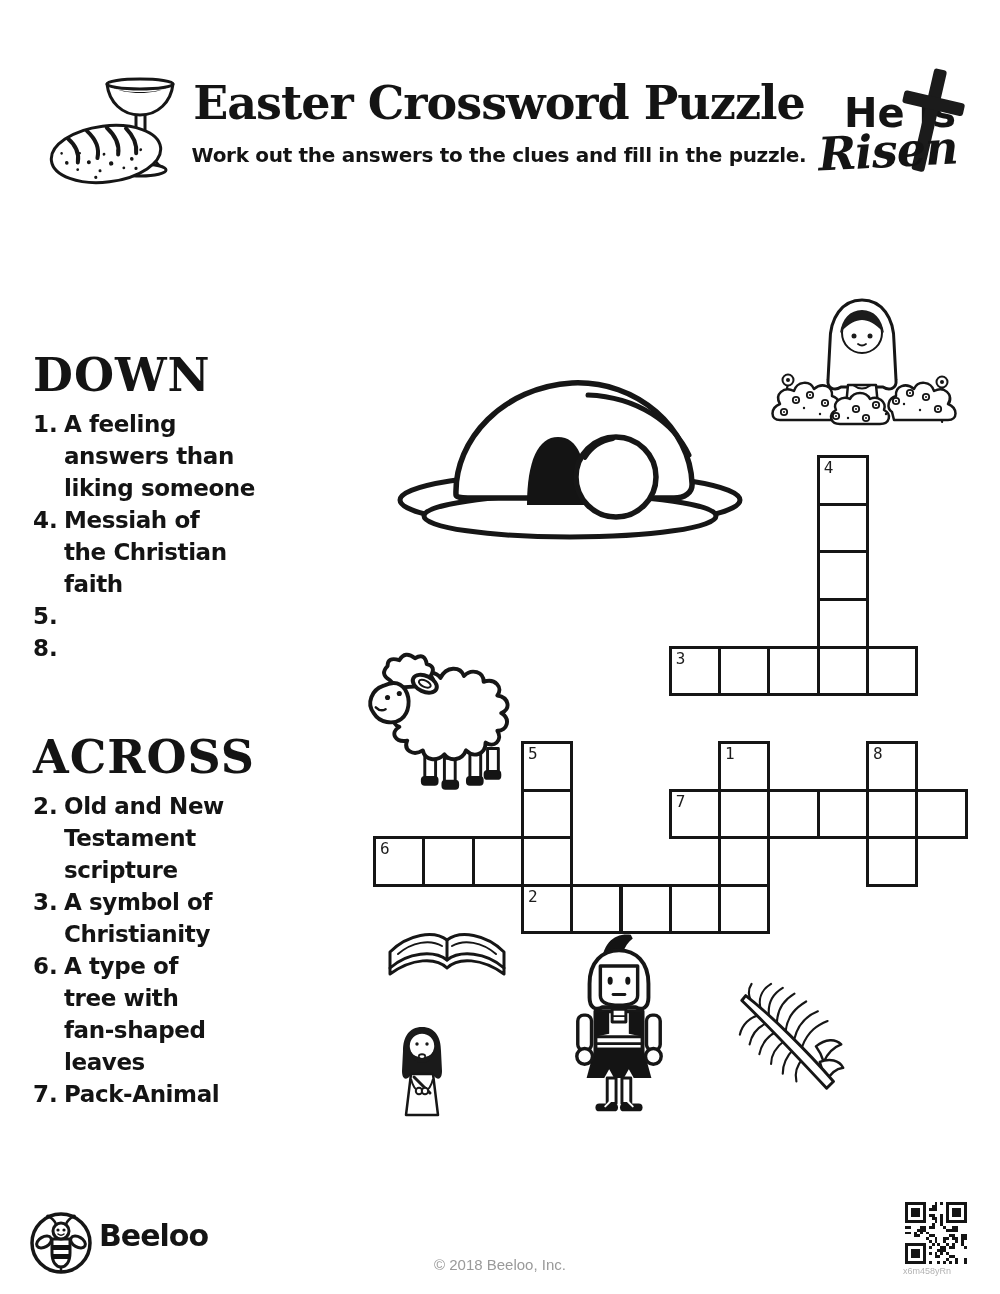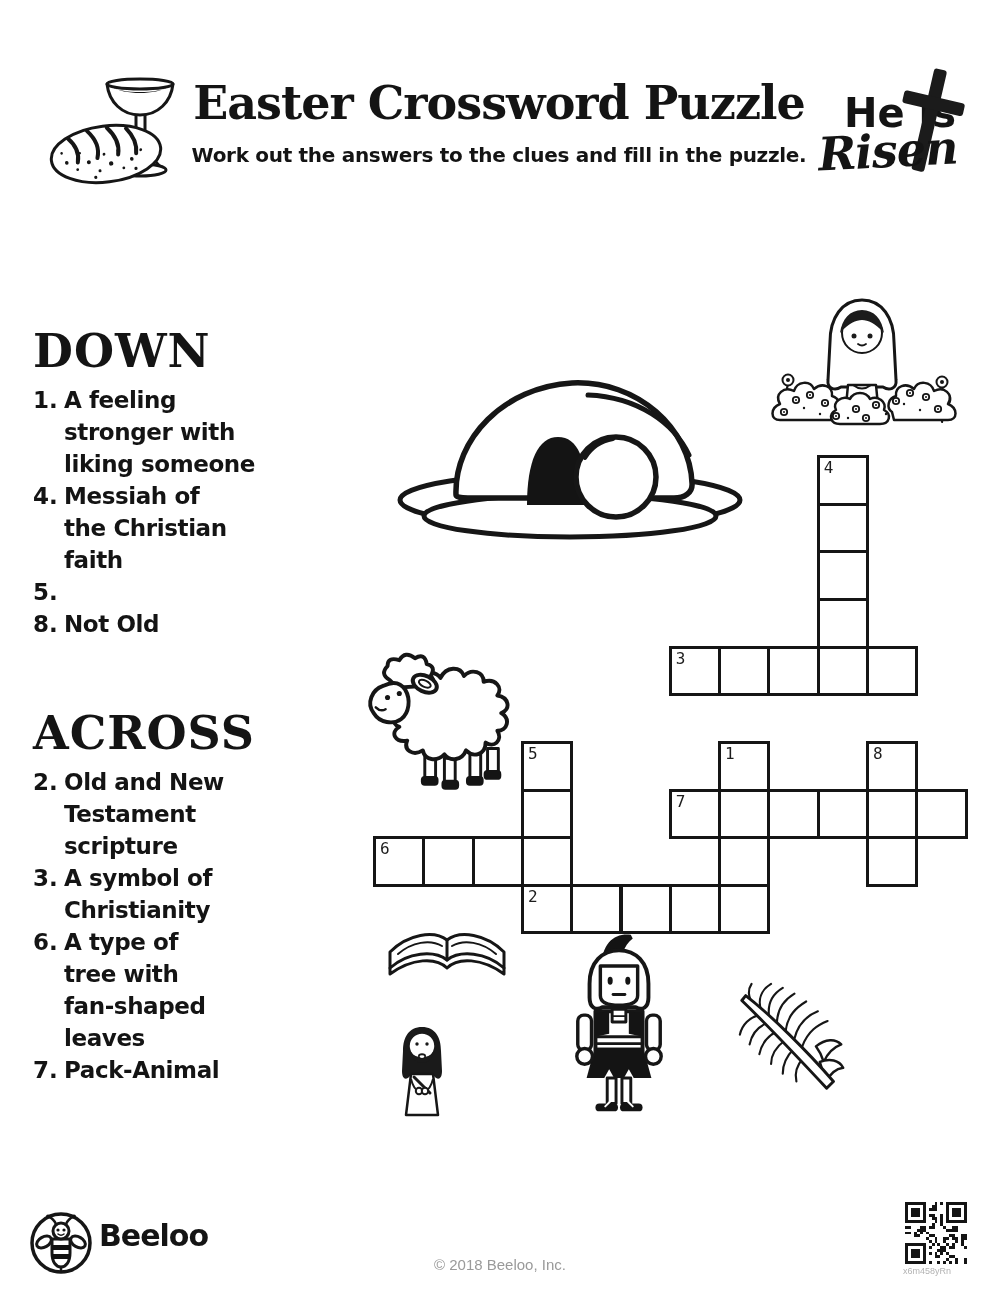--- a/index.html
+++ b/index.html
@@ -11,21 +11,21 @@
   .title{left:188px;top:76px;width:622px;text-align:center;
          font-family:"DejaVu Serif",serif;font-weight:900;font-size:46px;
          letter-spacing:-1px;white-space:nowrap;}
   .subtitle{left:188px;top:143px;width:622px;text-align:center;
             font-weight:800;font-size:20px;letter-spacing:-0.3px;white-space:nowrap;}
   .heis{left:844px;top:90px;font-weight:800;font-size:40px;letter-spacing:0;}
   .risen{left:818px;top:124px;font-family:"DejaVu Serif",serif;font-style:italic;
          font-weight:900;font-size:46px;transform:rotate(-3deg);letter-spacing:-1px;}
 
   
-  .clue-block{width:240px;}
+  .clue-block{width:240px;margin-top:24px;}
   .clue-heading{font-family:"DejaVu Serif",serif;font-weight:900;font-size:46px;
                 letter-spacing:1px;line-height:1.1;}
   .clue-list{list-style:none;margin:7px 0 0 0;padding:0;}
   .clue-list li{display:flex;align-items:flex-start;font-size:23px;line-height:32px;
                 font-weight:800;}
   .clue-num{flex:none;width:31px;}
   .clue-text{flex:1;white-space:pre-line;letter-spacing:-0.4px;}
 
   
   .grid{position:absolute;}
@@ -94,38 +94,37 @@
   </svg>
   <div class="abs risen">Risen</div>
 
   <div class="abs clue-block" style="left:33px;top:326px;">
     <div class="clue-heading">DOWN</div>
     <ul class="clue-list">
 
         <li>
           <span class="clue-num">1.</span>
           <span class="clue-text">A feeling
-stronger with
+answers than
 liking someone</span>
         </li>
 
         <li>
           <span class="clue-num">4.</span>
           <span class="clue-text">Messiah of
 the Christian
 faith</span>
         </li>
 
         <li>
           <span class="clue-num">5.</span>
         </li>
 
         <li>
           <span class="clue-num">8.</span>
-          <span class="clue-text">Not Old</span>
         </li>
       </ul>
   </div>
 
   <div class="abs clue-block" style="left:33px;top:708px;">
     <div class="clue-heading">ACROSS</div>
     <ul class="clue-list">
 
         <li>
           <span class="clue-num">2.</span>

